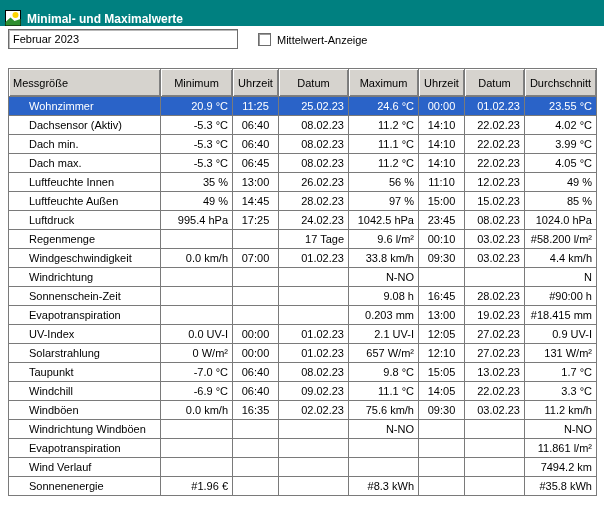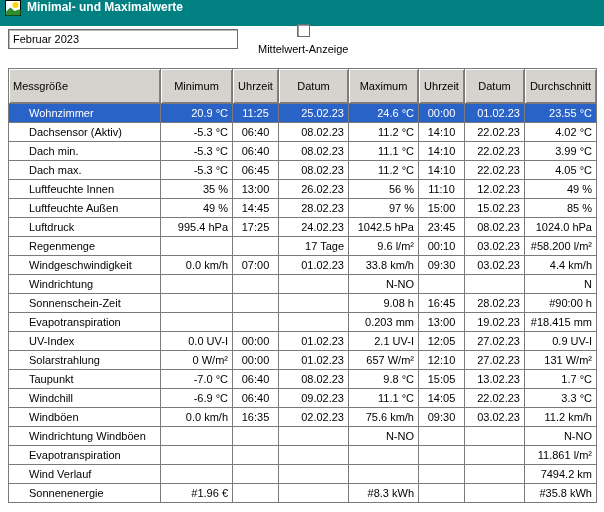--- a/index.html
+++ b/index.html
@@ -11,21 +11,21 @@
     font-size: 11px;
     color: #000;
     overflow: hidden;
   }
   .window { position: relative; width: 604px; height: 512px; background: #fff; }
 
   
   .titlebar {
     position: absolute; top: 0; left: 0; right: 0; height: 26px;
     background: var(--titlebar, #008080);
-    display: flex; align-items: flex-start; gap: 6px;
+    display: flex; align-items: flex-end; gap: 6px;
     padding-left: 5px;
   }
   .app-icon { width: 16px; height: 16px; display: inline-block; flex: 0 0 16px; }
   .window-title {
     color: var(--titlebar_text, #fff);
     font-weight: bold; font-size: 12px;
   }
 
   
   .controls {
@@ -35,21 +35,21 @@
   .period-input {
     width: 230px; height: 20px;
     border: 1px solid #6d6d6d;
     box-shadow: inset 1px 1px 0 #b9b9b9;
     padding: 0 4px;
     font-family: "Liberation Sans", sans-serif;
     font-size: 11px; color: #000;
     background: #fff;
     outline: none;
   }
-  .cb-wrap { display: flex; align-items: center; gap: 6px; margin-left: 20px; cursor: default; flex-direction: column; }
+  .cb-wrap { display: flex; align-items: flex-end; gap: 6px; margin-left: 20px; cursor: default; }
   .checkbox {
     width: 13px; height: 13px; background: #fff;
     border: 1px solid #6d6d6d;
     box-shadow: inset 1px 1px 0 #9a9a9a;
     display: inline-block;
   }
 
   
   table.minmax {
     position: absolute; top: 68px; left: 8px;
@@ -58,21 +58,21 @@
     table-layout: fixed;
     border: 1px solid #000;
     font-size: 11px;
   }
   th, td {
     border: 1px solid var(--grid_line, #7a7a7a);
     overflow: hidden; white-space: nowrap;
     padding: 0 4px;
   }
   th {
-    height: 35px;
+    height: 28px;
     background: var(--header_bg, #d6d3ce);
     box-shadow: inset 1px 1px 0 #ffffff, inset -1px -1px 0 #808080;
     font-weight: normal;
     text-align: center;
   }
   th.h-name { text-align: left; padding-left: 4px; }
   td { height: 19px; }
   .c-name { text-align: left; padding-left: 20px; }
   .c-num  { text-align: right; }
   .c-time { text-align: center; }

